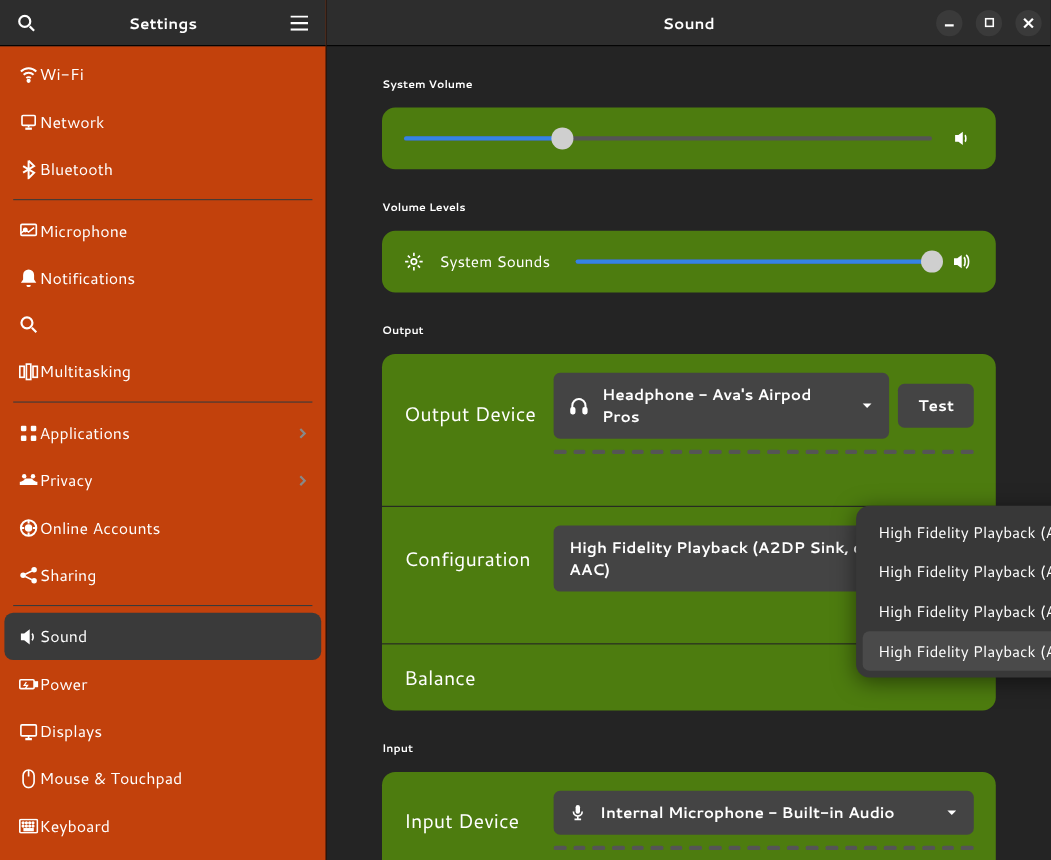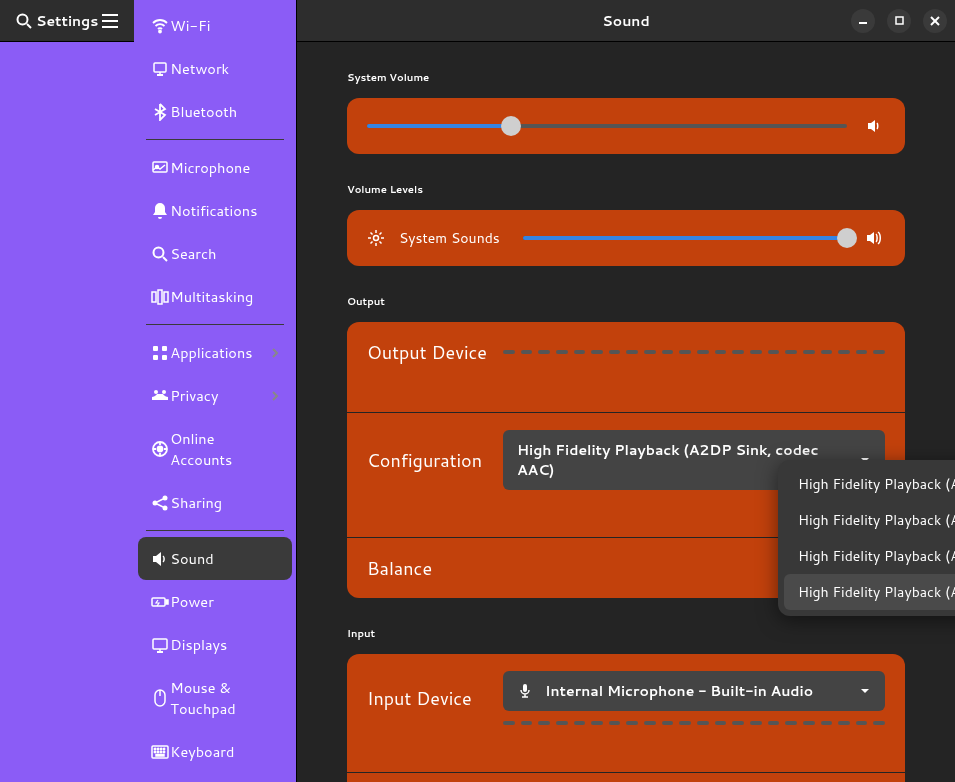--- a/index.html
+++ b/index.html
@@ -8,23 +8,23 @@
   background: #242424;
   color: #ffffff;
   font-size: 14px;
   width: 955px;
   height: 782px;
   overflow: hidden;
   display: flex;
 }
 .sidebar {
   width: 297px;
-  background: #8b5cf6;
-  display: flex;
-  flex-direction: row;
+  background: #c2410c;
+  display: flex;
+  flex-direction: column;
   border-right: 1px solid #000;
 }
 .sidebar-header {
   height: 42px;
   display: flex;
   align-items: center;
   justify-content: space-between;
   padding: 0 12px;
   background: #2d2d2d;
   border-bottom: 1px solid #000;
@@ -127,21 +127,21 @@
 .content::-webkit-scrollbar { width: 8px; }
 .content::-webkit-scrollbar-track { background: #242424; }
 .content::-webkit-scrollbar-thumb { background: #555; border-radius: 4px; }
 .section-title {
   font-weight: 700;
   font-size: 10px;
   margin-bottom: 14px;
   margin-top: 0;
 }
 .card {
-  background: #c2410c;
+  background: #4d7c0f;
   border-radius: 12px;
   margin-bottom: 28px;
 }
 .card-row {
   display: flex;
   align-items: center;
   padding: 17px 20px;
   gap: 16px;
 }
 .card-row + .card-row {
@@ -327,21 +327,20 @@
         </span>
         <span class="si-label">Notifications</span>
       </div>
       <div class="sidebar-item">
         <span class="si-icon">
           <svg width="16" height="16" viewBox="0 0 16 16" fill="none" stroke="currentColor" stroke-width="2">
             <circle cx="6.5" cy="6.5" r="5"></circle>
             <line x1="11" y1="11" x2="15" y2="15"></line>
           </svg>
         </span>
-        <span class="si-label">Search</span>
       </div>
       <div class="sidebar-item">
         <span class="si-icon">
           <svg width="18" height="18" viewBox="0 0 18 18" fill="none" stroke="currentColor" stroke-width="1.5">
             <rect x="1" y="4" width="4" height="10"></rect>
             <rect x="7" y="2" width="4" height="14"></rect>
             <rect x="13" y="4" width="4" height="10"></rect>
           </svg>
         </span>
         <span class="si-label">Multitasking</span>
@@ -523,20 +522,38 @@
             </svg>
         </div>
       </div>
     </div>
 
     <div class="section-title">Output</div>
     <div class="card">
       <div class="card-row">
         <div class="row-label">Output Device</div>
         <div class="row-controls">
+          <div class="control-line">
+            <div class="select">
+              <span>
+                <svg width="18" height="18" viewBox="0 0 18 18" fill="none" stroke="currentColor" stroke-width="1.8">
+                    <path d="M3 13V9a6 6 0 0112 0v4"></path>
+                    <rect x="2" y="11" width="3" height="5" rx="1" fill="currentColor"></rect>
+                    <rect x="13" y="11" width="3" height="5" rx="1" fill="currentColor"></rect>
+                  </svg>
+              </span>
+              <span>Headphone - Ava's Airpod Pros</span>
+              <span class="sel-chevron">
+                <svg width="12" height="12" viewBox="0 0 12 12" fill="currentColor">
+                    <path d="M2 4l4 4 4-4z"></path>
+                  </svg>
+              </span>
+            </div>
+            <div class="test-btn">Test</div>
+          </div>
           <div class="meter" id="meter1">
               <div class="meter-seg"></div>
               <div class="meter-seg"></div>
               <div class="meter-seg"></div>
               <div class="meter-seg"></div>
               <div class="meter-seg"></div>
               <div class="meter-seg"></div>
               <div class="meter-seg"></div>
               <div class="meter-seg"></div>
               <div class="meter-seg"></div>

